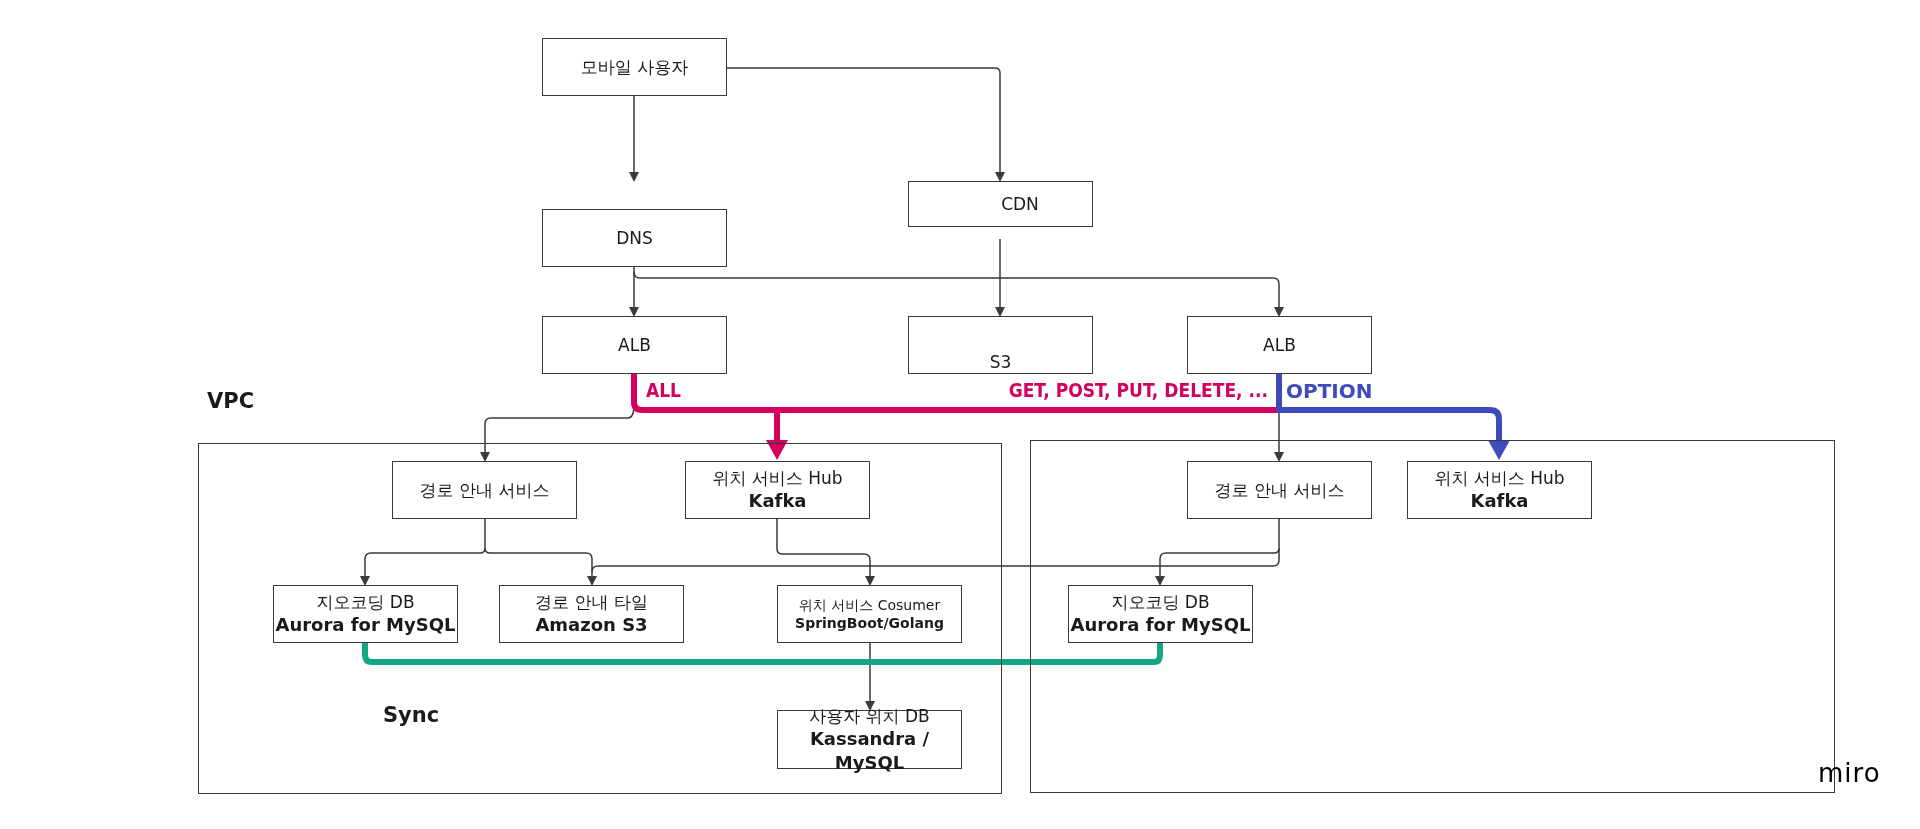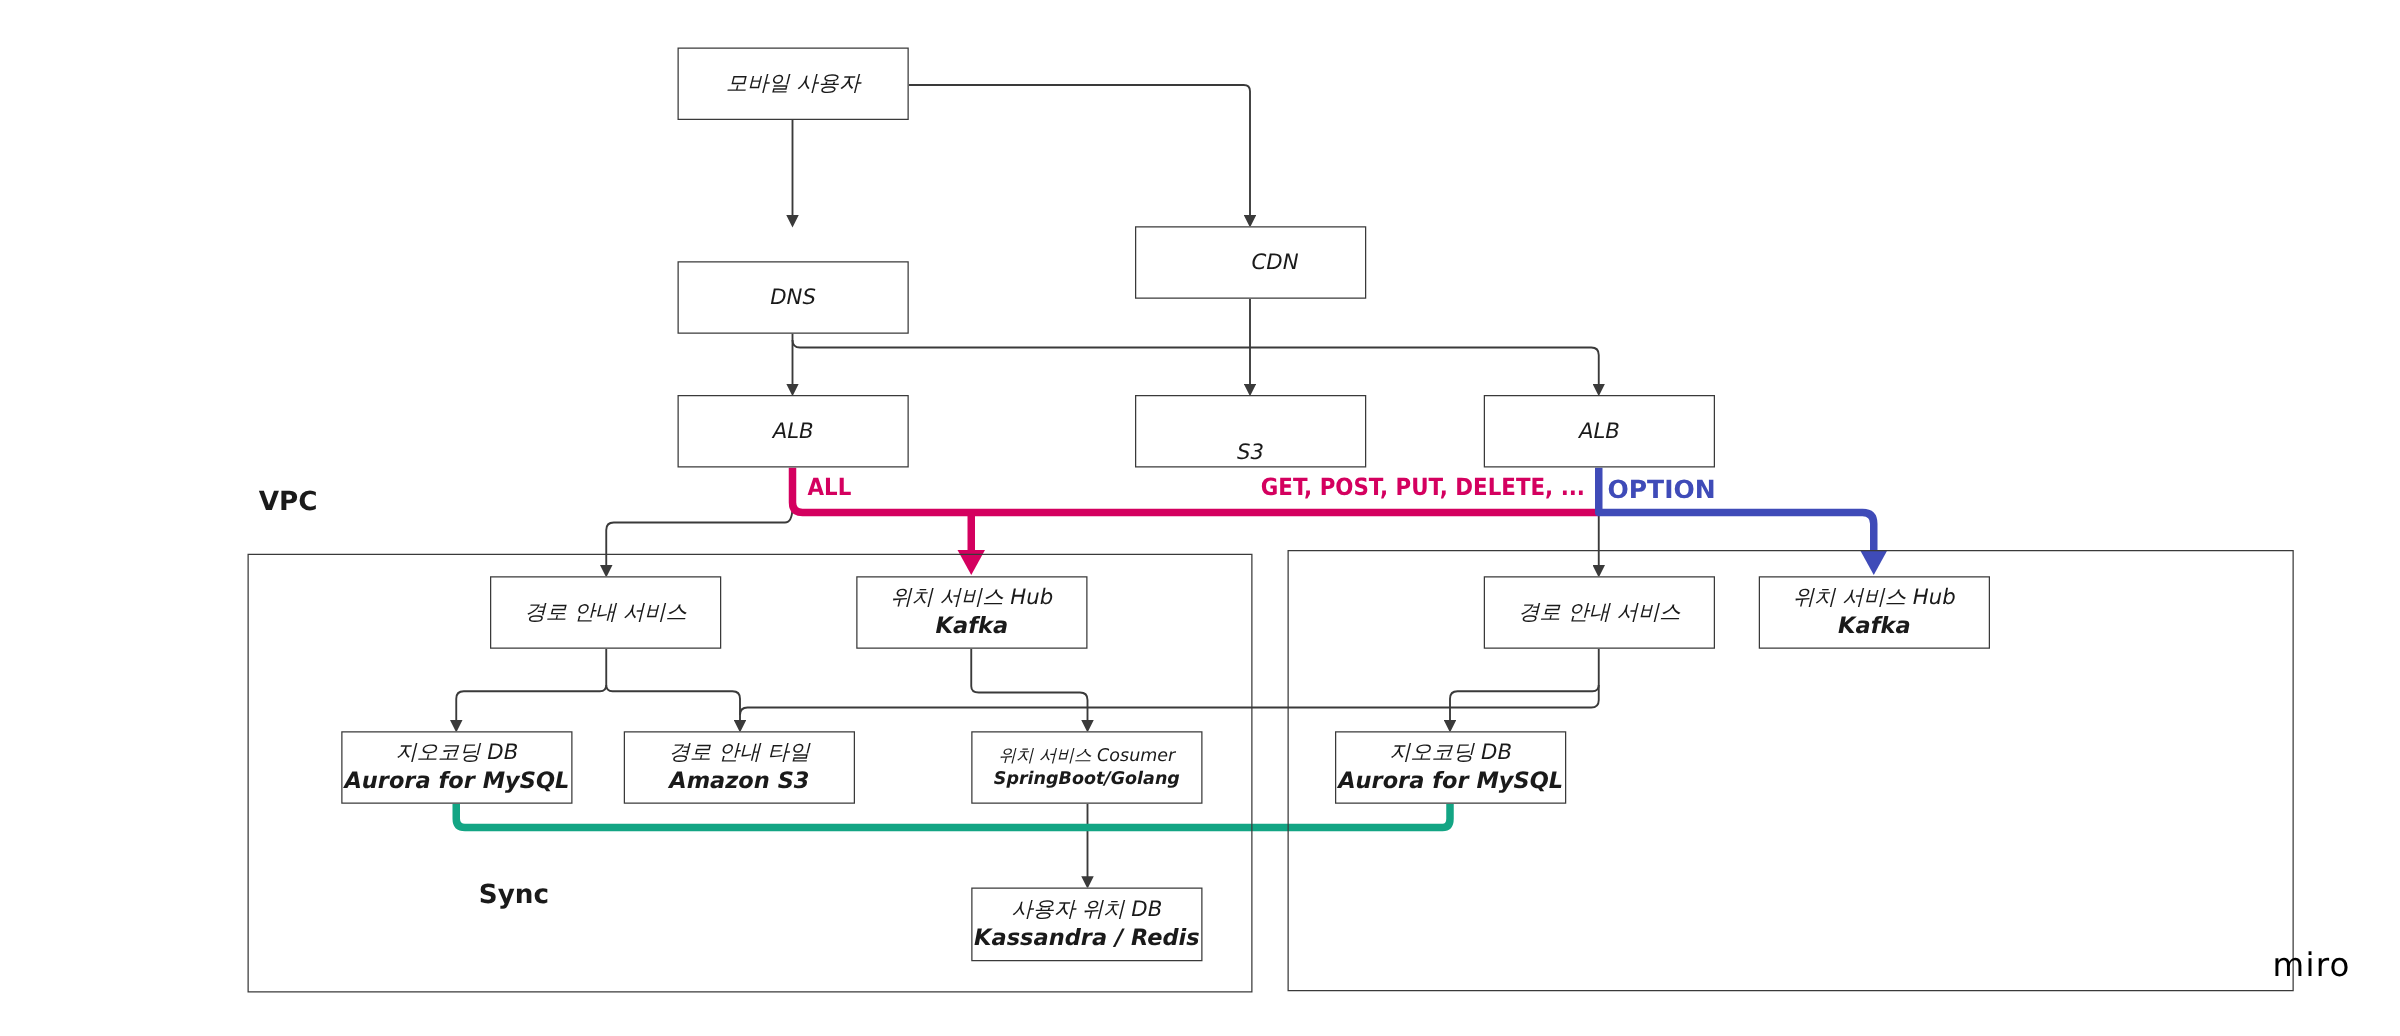--- a/index.html
+++ b/index.html
@@ -1,21 +1,21 @@
 <!DOCTYPE html>
 <html><head>
 <meta charset="utf-8">
 <style>
   html, body { margin:0; padding:0; background:#ffffff; }
   body { width:1920px; height:829px; position:relative; overflow:hidden;
          font-family:"DejaVu Sans","Liberation Sans",sans-serif; color:#1a1a1a; }
   svg.wires { position:absolute; left:0; top:0; width:1920px; height:829px; }
   .node { position:absolute; box-sizing:border-box; border:1.5px solid #3a3a3a; background:#fff;
           display:flex; flex-direction:column; align-items:center; justify-content:center;
-          text-align:center; line-height:1.3;font-style:italic; }
+          text-align:center; line-height:1.3; }
   .node .t1 { font-size:17px; font-weight:400; }
   .node .t2 { font-size:18px; font-weight:700; }
   .node .t1.small { font-size:14px; }
   .node .t2.small { font-size:14px; }
   .region { position:absolute; box-sizing:border-box; border:1.5px solid #3a3a3a; background:transparent; }
   .label { position:absolute; font-weight:700; white-space:nowrap; }
   .vpc { font-size:21px; color:#1a1a1a; }
   .sync { font-size:21px; color:#1a1a1a; }
   .pink { font-size:19px; color:#d4005f; font-family:"DejaVu Sans Condensed","DejaVu Sans",sans-serif; }
   .blue { font-size:20px; color:#3f4bb8; }
@@ -80,21 +80,21 @@
 <div class="label pink" style="right:652px;top:379px;text-align:center;">GET, POST, PUT, DELETE, ...</div>
 <div class="label blue" style="left:1286px;top:379px;">OPTION</div>
 <div class="label sync" style="left:383px;top:703px;">Sync</div>
 
 <div class="node" style="left:542px;top:38px;width:185px;height:58px;">
   <span class="t1">모바일 사용자</span>
 </div>
 <div class="node" style="left:542px;top:181px;width:185px;height:58px;margin-top:28px;">
   <span class="t1">DNS</span>
 </div>
-<div class="node" style="left:908px;top:181px;width:185px;height:58px;padding-left:39px;">
+<div class="node" style="left:908px;top:181px;width:185px;height:46px;padding-left:39px;">
   <span class="t1">CDN</span>
 </div>
 <div class="node" style="left:542px;top:316px;width:185px;height:58px;">
   <span class="t1">ALB</span>
 </div>
 <div class="node" style="left:908px;top:316px;width:185px;height:58px;justify-content:flex-end;">
   <span class="t1">S3</span>
 </div>
 <div class="node" style="left:1187px;top:316px;width:185px;height:58px;">
   <span class="t1">ALB</span>
@@ -114,21 +114,21 @@
 <div class="node" style="left:499px;top:585px;width:185px;height:58px;">
   <span class="t1">경로 안내 타일</span>
   <span class="t2">Amazon S3</span>
 </div>
 <div class="node" style="left:777px;top:585px;width:185px;height:58px;">
   <span class="t1 small">위치 서비스 Cosumer</span>
   <span class="t2 small">SpringBoot/Golang</span>
 </div>
 <div class="node" style="left:777px;top:710px;width:185px;height:59px;">
   <span class="t1">사용자 위치 DB</span>
-  <span class="t2">Kassandra / Redis</span>
+  <span class="t2">Kassandra / MySQL</span>
 </div>
 
 <div class="node" style="left:1187px;top:461px;width:185px;height:58px;">
   <span class="t1">경로 안내 서비스</span>
 </div>
 <div class="node" style="left:1407px;top:461px;width:185px;height:58px;">
   <span class="t1">위치 서비스 Hub</span>
   <span class="t2">Kafka</span>
 </div>
 <div class="node" style="left:1068px;top:585px;width:185px;height:58px;">

